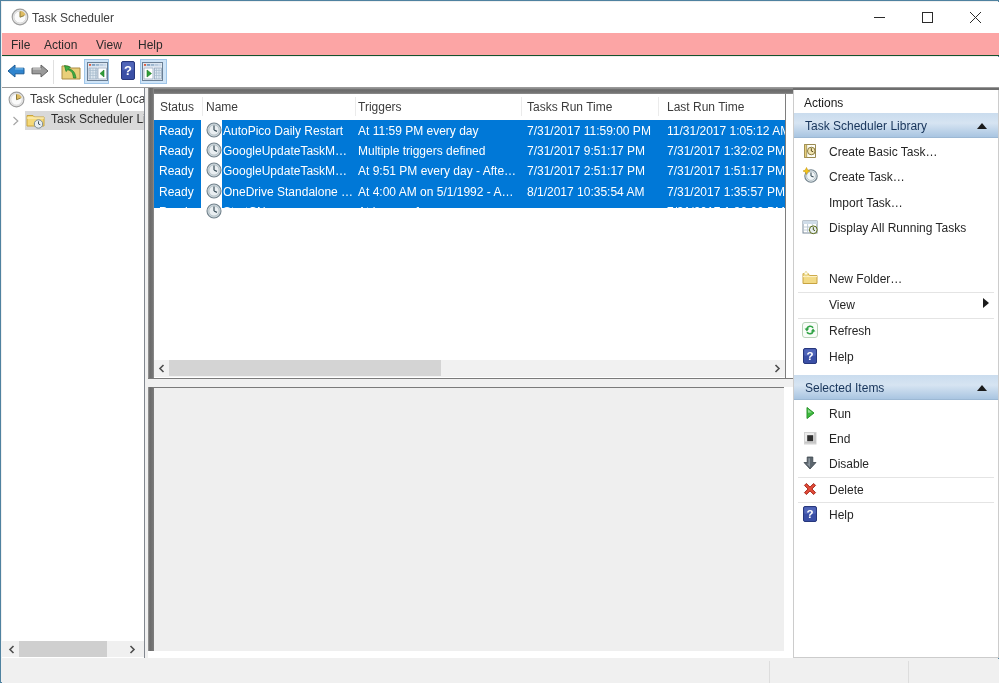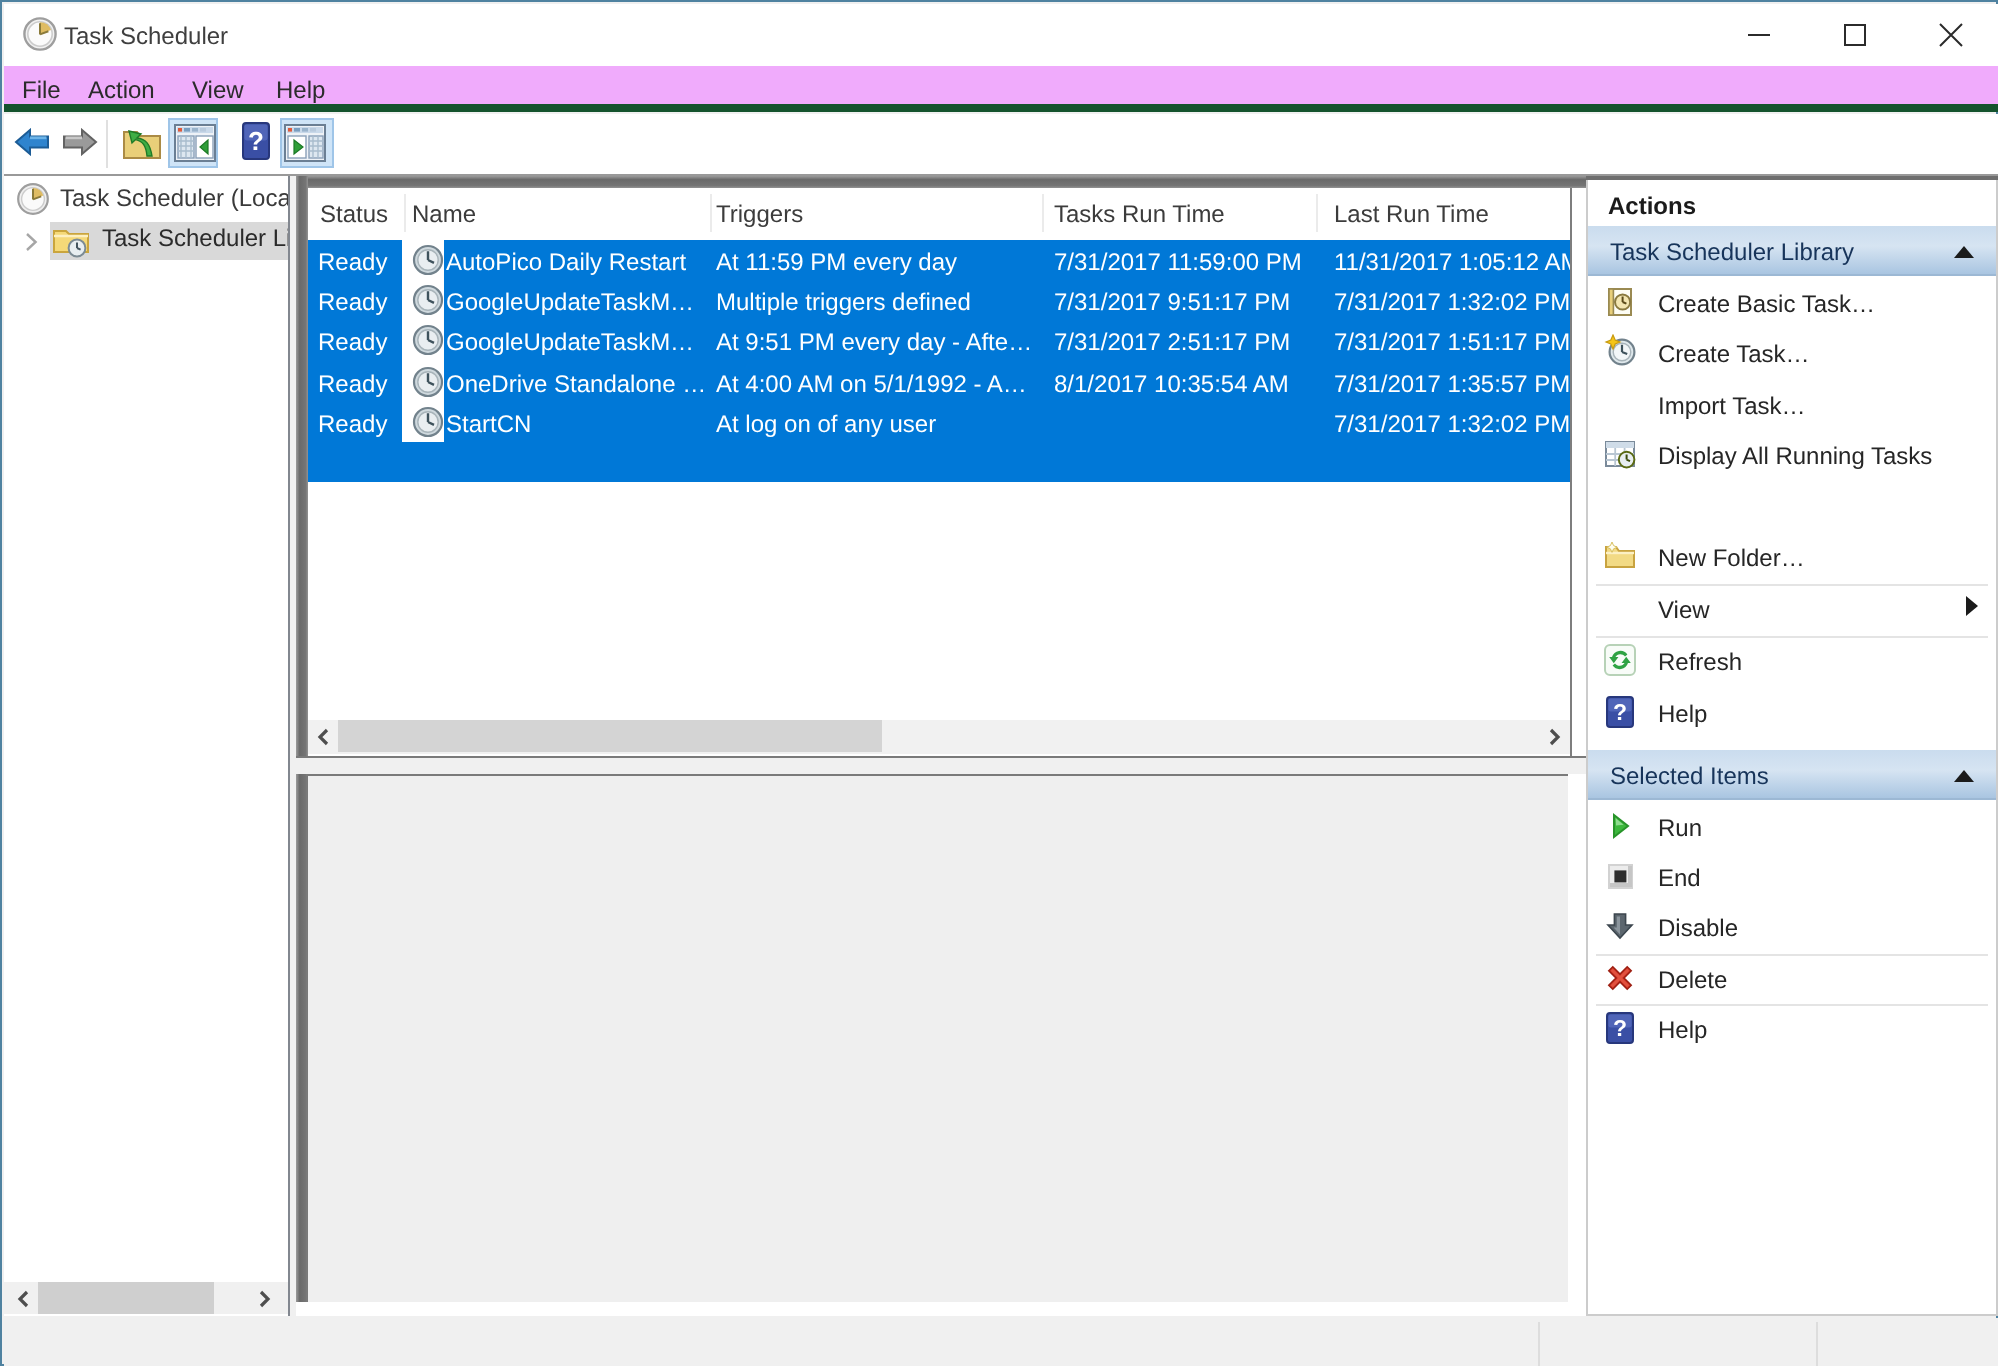--- a/index.html
+++ b/index.html
@@ -6,22 +6,22 @@
 html,body { width:999px; height:683px; overflow:hidden;
   font-family:"Liberation Sans",sans-serif; font-size:12px; color:#383838; }
 .win { position:absolute; left:0; top:0; width:999px; height:683px;
   border:1px solid #4f82a0; background:#f0f0f0; }
 
 .titlebar { position:absolute; left:1px; top:1px; width:997px; height:31px; background:#ffffff; }
 .title-ico { position:absolute; left:9px; top:6px; }
 .title-txt { position:absolute; left:30px; top:9px; font-size:12px; color:#3f3f3f; }
 .capbtn { position:absolute; top:0; width:46px; height:31px; }
 
-.menubar { position:absolute; left:1px; top:32px; width:997px; height:23px; background:#f0abfc;
-  border-bottom:4px solid #14532d; }
+.menubar { position:absolute; left:1px; top:32px; width:997px; height:23px; background:#fca5a5;
+  border-bottom:1px solid #14532d; }
 .menubar span { position:absolute; top:5px; color:#2b2b2b; }
 
 .toolbar { position:absolute; left:1px; top:56px; width:997px; height:31px; background:#ffffff;
   border-bottom:1px solid #999999; }
 .tbtn-on { position:absolute; top:2px; width:25px; height:25px; background:#cfe4f7; border:1px solid #9fc5e8; }
 
 .tree { position:absolute; left:1px; top:87px; width:143px; height:570px; background:#ffffff;
   border-right:1px solid #82878f; overflow:hidden; }
 .tree-sel { position:absolute; left:23px; top:23px; width:120px; height:19px; background:#d9d9d9; }
 .tree-txt1 { position:absolute; left:28px; top:4px; white-space:nowrap; color:#3a3a3a;}
@@ -33,34 +33,34 @@
 .con-top { position:absolute; left:0; top:0; width:645px; height:6px;
   background:linear-gradient(#9b9b9b,#6a6a6a 30%,#757575 80%,#939393); }
 .con-left { position:absolute; left:0; top:0; width:6px; height:563px;
   background:linear-gradient(90deg,#9b9b9b,#6a6a6a 30%,#757575 80%,#939393); }
 .con-right { position:absolute; left:637px; top:6px; width:1px; height:284px; background:#7e7e7e; }
 
 .lv { position:absolute; left:6px; top:6px; width:631px; height:371px; background:#ffffff; overflow:hidden; }
 .lv-hdr { position:absolute; left:0; top:0; width:631px; height:25px; background:#ffffff; color:#3c3c3c; }
 .lv-hdr span { position:absolute; top:6px; }
 .col-line { position:absolute; top:3px; width:1px; height:19px; background:#ebebeb; }
-.rowband { position:absolute; left:0px; top:26px; width:631px; height:121px; background:#0078d7; }
+.rowband { position:absolute; left:0px; top:26px; width:631px; height:88px; background:#0078d7; }
 .icostrip { position:absolute; left:47px; top:0px; width:21px; height:101px; background:#ffffff; }
 .rowck { position:absolute; left:5px; width:16px; height:16px; }
 .lv-row span { position:absolute; color:#fff; white-space:nowrap; }
 .lv-hs { position:absolute; left:0; top:266px; width:631px; height:17px; background:#f1f1f1; }
 .lv-thumb { position:absolute; left:15px; top:0px; width:272px; height:16px; background:#d4d4d4; }
 .splitter { position:absolute; left:0px; top:290px; width:645px; height:9px; background:#f0f0f0;
   border-top:1px solid #7a7a7a; }
 .lower { position:absolute; left:5px; top:299px; width:631px; height:264px; background:#efefef;
   border-top:1px solid #7a7a7a; border-left:1px solid #7a7a7a; }
 
 .apane { position:absolute; left:792px; top:87px; width:206px; height:570px; background:#ffffff;
   border:1px solid #cccccc; }
-.ap-title { position:absolute; left:10px; top:7px; font-weight:bold; color:#1b1b1b; }
+.ap-title { position:absolute; left:10px; top:7px; font-weight:normal; color:#1b1b1b; }
 .ap-hdr { position:absolute; left:0px; width:204px; height:25px;
   background:linear-gradient(#cadcee,#d6e4f2 42%,#a9c5e1); color:#17345a; border-bottom:1px solid #9cb8d4; }
 .ap-hdr span.t { position:absolute; left:11px; top:6px; }
 .ap-hdr .tri { position:absolute; right:11px; top:10px; width:0; height:0;
   border-left:5px solid transparent; border-right:5px solid transparent; border-bottom:6px solid #1b1b1b; }
 .ap-item { position:absolute; left:0; width:204px; height:25px; color:#262626; }
 .ap-item span { position:absolute; left:35px; top:6px; white-space:nowrap;}
 .ap-item .ico { position:absolute; left:8px; top:4px; }
 .ap-sep { position:absolute; left:4px; width:196px; height:1px; background:#e4e4e4; }
 .ap-arrow { position:absolute; left:auto !important; right:9px; top:7px; width:0; height:0;

